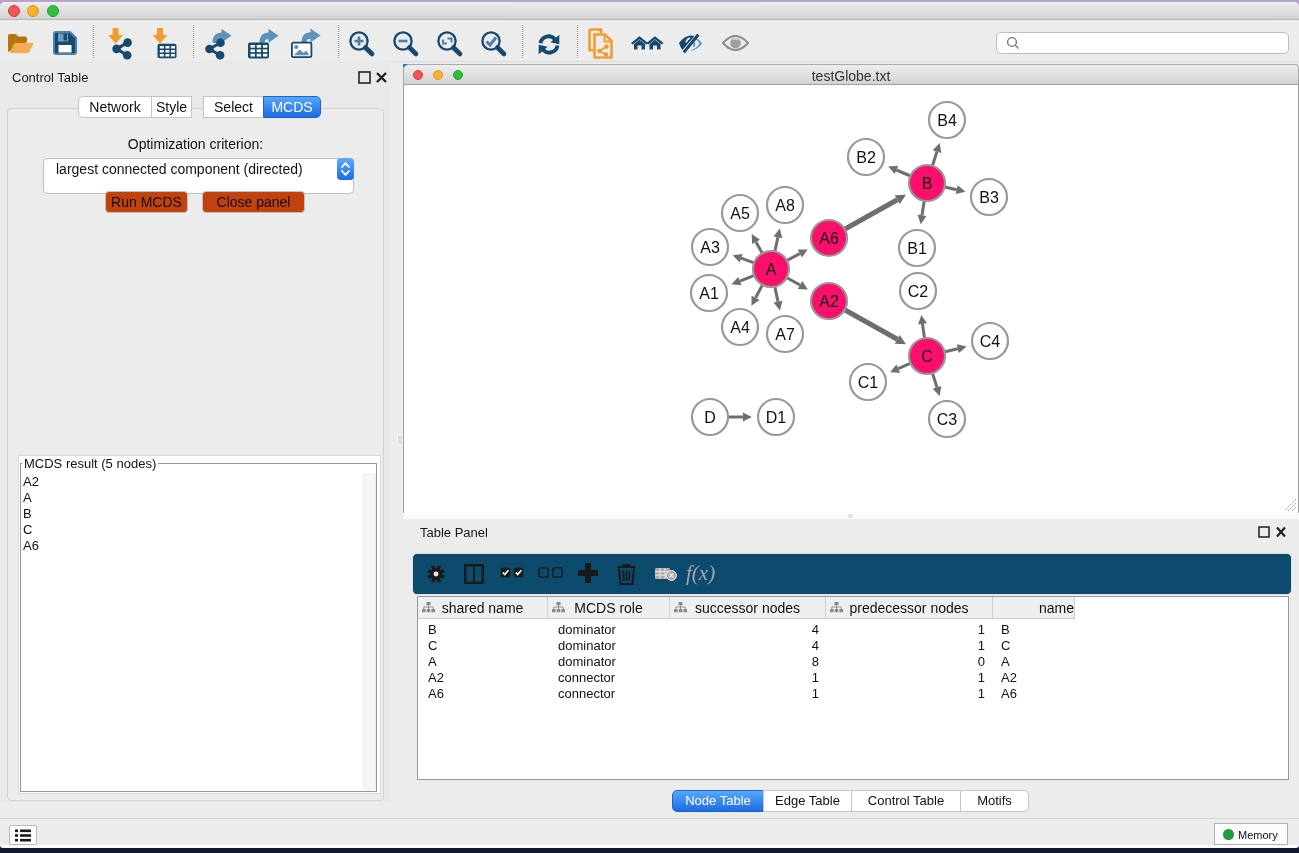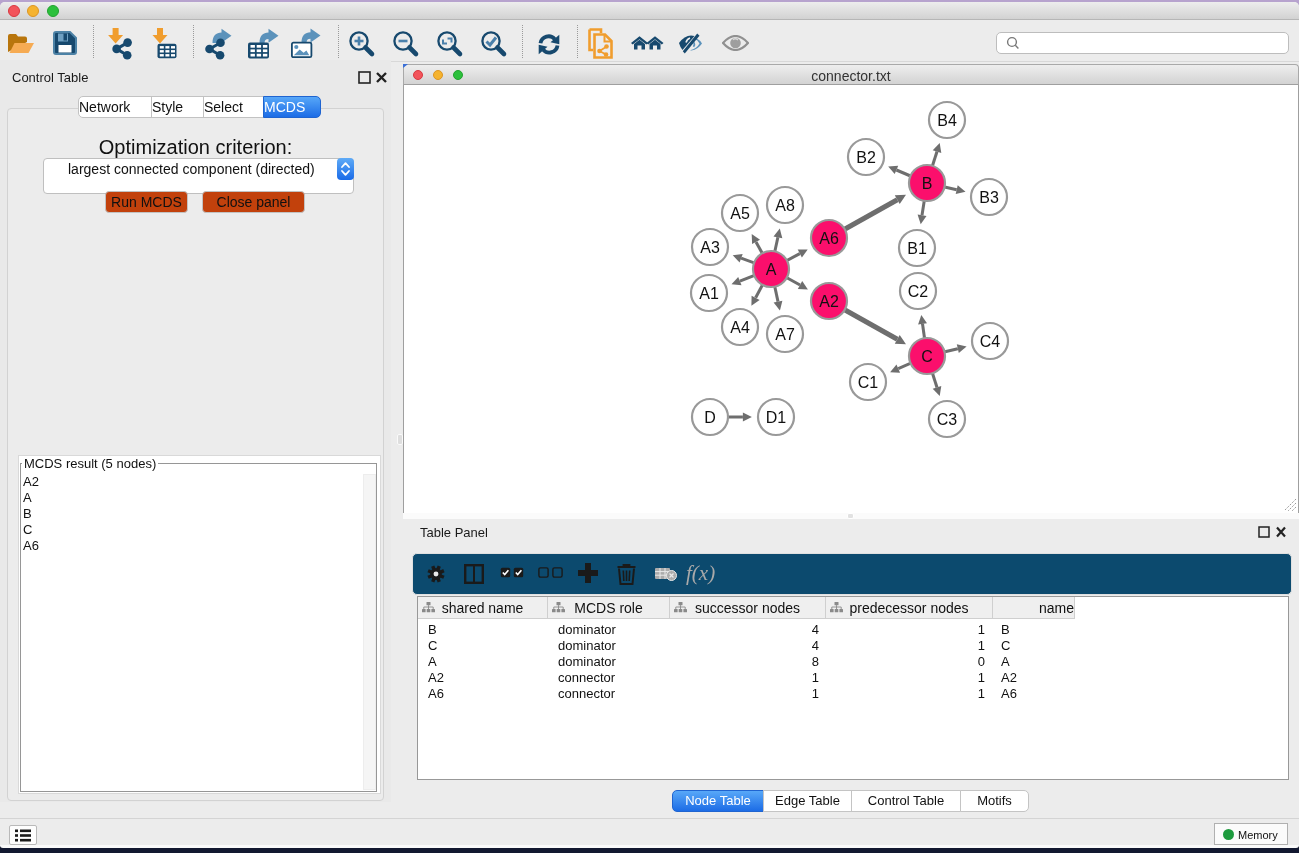--- a/index.html
+++ b/index.html
@@ -11,23 +11,23 @@
   #titlebar { position:absolute; top:0; left:0; width:1299px; height:18px; background:linear-gradient(#ededed,#d2d2d2); border-bottom:1px solid #b6b6b6; border-radius:5px 5px 0 0; }
   .tl { position:absolute; border-radius:50%; width:12px; height:12px; }
   #title-text { position:absolute; top:2px; width:100%; text-align:center; font-size:14px; color:#484848; }
   #toolbar { position:absolute; top:19px; left:0; width:1299px; height:41px; background:#ececec; border-bottom:1px solid #d8d8d8; }
   .sep { position:absolute; top:4px; height:33px; width:0; border-left:1px dotted #9a9a9a; }
   #searchbox { position:absolute; left:996px; top:11px; width:293px; height:22px; background:#fff; border:1px solid #bdbdbd; border-radius:5px; }
   
   #cpanel { position:absolute; top:60px; left:0; width:391px; height:742px; background:#e9e9e9; }
   #cpanel-title { position:absolute; left:12px; top:10px; font-size:13px; color:#1a1a1a; }
   #cp-inner { position:absolute; left:7px; top:48px; width:377px; height:693px; background:#ececec; border:1px solid #d2d2d2; border-radius:4px; }
-  .tabbtn { position:absolute; top:36px; height:22px; background:#fff; border:1px solid #c2c2c2; font-size:14px; color:#111; text-align:left; line-height:20px; }
-  #opt-label { position:absolute; top:76px; width:100%; text-align:center; font-size:20px; color:#111; }
-  #dropdown { position:absolute; left:43px; top:98px; width:311px; height:36px; background:#fff; border:1px solid #bfbfbf; border-radius:4px; font-size:14px; line-height:20px; padding-left:24px; color:#111; }
+  .tabbtn { position:absolute; top:36px; height:22px; background:#fff; border:1px solid #c2c2c2; font-size:14px; color:#111; text-align:center; line-height:20px; }
+  #opt-label { position:absolute; top:76px; width:100%; text-align:center; font-size:14px; color:#111; }
+  #dropdown { position:absolute; left:43px; top:98px; width:311px; height:36px; background:#fff; border:1px solid #bfbfbf; border-radius:4px; font-size:14px; line-height:20px; padding-left:12px; color:#111; }
   #dd-step { position:absolute; right:-1px; top:-1px; width:17px; height:22px; border-radius:4px; background:linear-gradient(#5fabf7,#1a6be8); }
   .btn { position:absolute; top:131px; height:22px; background:#c2410c; border:1px solid #c2c2c2; border-radius:4px; font-size:14px; color:#111; text-align:center; line-height:20px; }
   #groupbox { position:absolute; left:18px; top:395px; width:363px; height:339px; background:#fff; border:1px solid #d9d9d9; }
   #gb-border { position:absolute; left:1px; top:7px; width:357px; height:329px; border:1px solid #969696; }
   #groupbox-label { position:absolute; left:3px; top:0px; background:#fff; padding:0 2px; font-size:13px; color:#111; z-index:3; }
   #grouplist { position:absolute; left:3px; top:18px; width:353px; height:312px; font-size:13px; color:#111; }
   #grouplist .li { padding-left:1px; height:16px; line-height:16px; }
   #scrolltrack { position:absolute; right:4px; top:18px; width:13px; height:316px; background:#f5f5f5; border:1px solid #ededed; }
   
   #netwin { position:absolute; left:403px; top:64px; width:896px; height:449px; }
@@ -228,21 +228,21 @@
 </div>
 
 <div id="cpanel">
   <div id="cpanel-title">Control Table</div>
   <svg width="30" height="14" style="position:absolute;left:358px;top:11px" viewBox="0 0 30 14">
     <rect x="1" y="1" width="11" height="11" fill="none" stroke="#222" stroke-width="1.6"></rect>
     <path d="M19 2 L28 11 M28 2 L19 11" stroke="#222" stroke-width="2.4"></path>
   </svg>
   <div id="cp-inner"></div>
   <div class="tabbtn" style="left:78px;width:74px;border-radius:5px 0 0 5px;">Network</div>
-  <div class="tabbtn" style="left:151px;width:53px;">Style</div>
+  <div class="tabbtn" style="left:151px;width:41px;">Style</div>
   <div class="tabbtn" style="left:203px;width:61px;">Select</div>
   <div class="tabbtn" style="left:263px;width:58px;background:linear-gradient(#57a7f8,#1c6ce6);border-color:#1f64d0;color:#fff;border-radius:0 5px 5px 0;">MCDS</div>
   <div id="opt-label">Optimization criterion:</div>
   <div id="dropdown">largest connected component (directed)
     <div id="dd-step">
       <svg width="17" height="22" viewBox="0 0 17 22">
           <path d="M5 9 L8.5 5.2 L12 9" fill="none" stroke="#fff" stroke-width="1.8" stroke-linecap="round" stroke-linejoin="round"></path>
           <path d="M5 13 L8.5 16.8 L12 13" fill="none" stroke="#fff" stroke-width="1.8" stroke-linecap="round" stroke-linejoin="round"></path>
         </svg>
     </div>
@@ -264,21 +264,21 @@
 </div>
 
 <div id="netwin">
   <svg width="5" height="4" style="position:absolute;left:0;top:0;z-index:5" viewBox="0 0 5 4">
       <path d="M0 0 L5 0 L0 4 Z" fill="#3a6fd8"></path>
     </svg>
   <div id="net-titlebar">
     <div class="tl" style="left:9px;top:5px;width:10px;height:10px;background:#f2545b;border:1px solid #d8383f;"></div>
     <div class="tl" style="left:29px;top:5px;width:10px;height:10px;background:#f5b32f;border:1px solid #dd9522;"></div>
     <div class="tl" style="left:49px;top:5px;width:10px;height:10px;background:#2cc03c;border:1px solid #22a22f;"></div>
-    <div id="net-title">connector.txt</div>
+    <div id="net-title">testGlobe.txt</div>
   </div>
   <div id="net-canvas">
     <svg id="graph" width="894" height="428" viewBox="0 0 894 428">
 <g stroke="#6e6e6e" fill="#6e6e6e">
 <line x1="367.0" y1="184.0" x2="335.9" y2="196.1" stroke-width="3"></line>
 <polygon points="327.5,199.3 334.2,191.9 337.5,200.2" stroke="none"></polygon>
 <line x1="367.0" y1="184.0" x2="337.1" y2="173.2" stroke-width="3"></line>
 <polygon points="328.7,170.2 338.7,169.0 335.6,177.5" stroke="none"></polygon>
 <line x1="367.0" y1="184.0" x2="351.6" y2="212.8" stroke-width="3"></line>
 <polygon points="347.4,220.7 347.6,210.7 355.6,214.9" stroke="none"></polygon>

